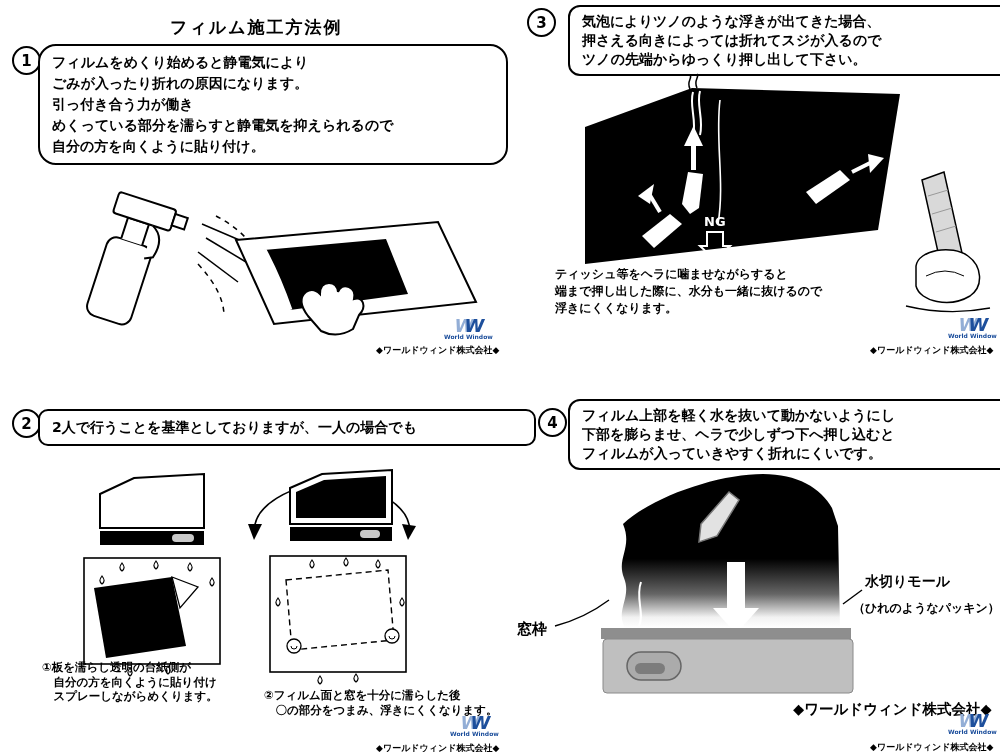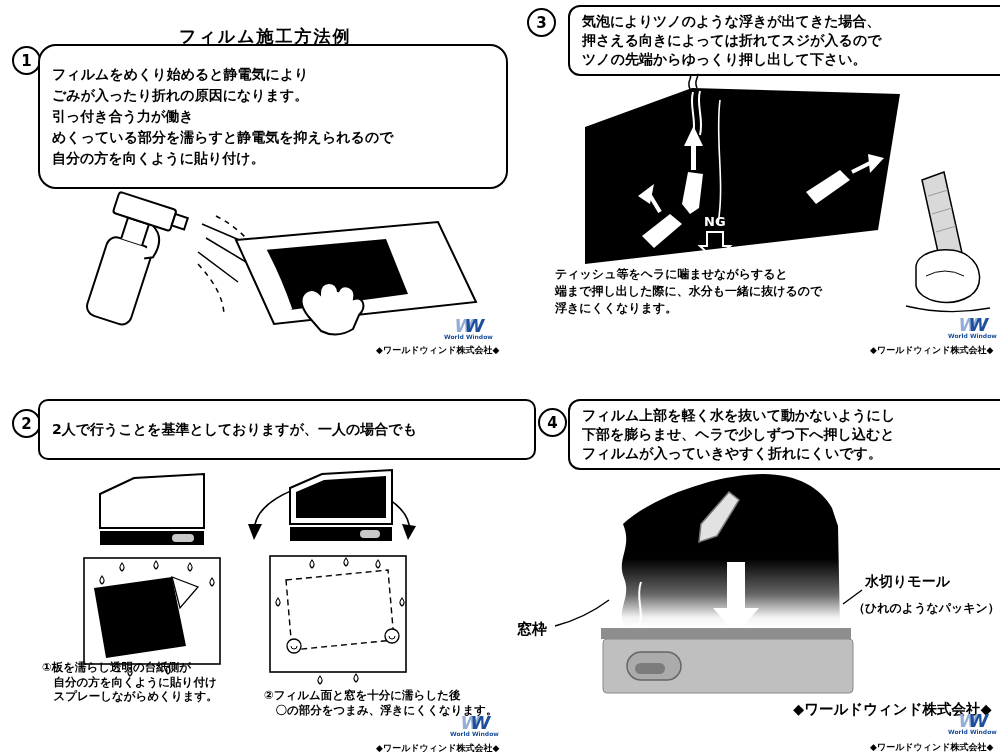--- a/index.html
+++ b/index.html
@@ -1,22 +1,22 @@
 <!DOCTYPE html>
 <html><head>
 <meta charset="utf-8">
 <style>
   html,body{margin:0;padding:0;background:#fff;}
   .page{position:relative;width:1000px;height:752px;background:#fff;overflow:hidden;
         font-family:"DejaVu Sans","Liberation Sans",sans-serif;color:#000;}
-  .title{position:absolute;margin:17px;font-size:17px;font-weight:bold;letter-spacing:2px;}
+  .title{position:absolute;margin:8px;font-size:17px;font-weight:bold;letter-spacing:2px;}
   .circle{position:absolute;width:25px;height:25px;border:2px solid #000;border-radius:50%;
           display:flex;align-items:center;justify-content:center;font-weight:bold;font-size:15px;background:#fff;}
   .box{position:absolute;border:2px solid #000;background:#fff;font-weight:bold;
-       font-size:14px;line-height:21px;padding:18px 12px;border-radius:18px;}
+       font-size:14px;line-height:21px;padding:6px 12px;border-radius:18px;}
   .box div{white-space:nowrap;}
   .box.r10{border-radius:10px;}
   .box.r12{border-radius:12px;line-height:19px;padding:5px 12px;}
   .note{position:absolute;font-size:12px;line-height:17px;font-weight:bold;}
   .note div{white-space:nowrap;}
   .caption{position:absolute;font-size:11.5px;line-height:14.5px;font-weight:bold;}
   .caption div{white-space:nowrap;}
   svg.illus{position:absolute;overflow:visible;}
   .ww{position:absolute;text-align:center;line-height:1;}
   .ww .mark{font-weight:bold;font-style:italic;font-size:18px;letter-spacing:-2px;}
@@ -69,21 +69,21 @@
     </g>
   </svg>
 
   <div class="ww" style="left:444px;top:317px;">
     <div class="mark"><span class="w1">W</span><span class="w2">W</span></div>
     <div class="sub">World Window</div>
   </div>
   <div class="co" style="left:376px;top:344px;">◆ワールドウィンド株式会社◆</div>
 
   <div class="circle" style="left:12px;top:409px;">2</div>
-  <div class="box r10" style="left:38px;top:399px;width:470px;">
+  <div class="box r10" style="left:38px;top:409px;width:470px;">
     <div>2人で行うことを基準としておりますが、一人の場合でも</div>
   </div>
 
   <svg class="illus" style="left:72px;top:470px;" width="155" height="210" viewBox="0 0 155 210">
     <defs>
       <path id="drop" d="M0,-4 C2.8,-0.5 2.8,2 0,4 C-2.8,2 -2.8,-0.5 0,-4 Z"></path>
     </defs>
     <polygon points="28,24 62,8 132,4 132,58 28,58" fill="#fff" stroke="#000" stroke-width="2"></polygon>
     <rect x="28" y="61" width="104" height="14" fill="#000"></rect>
     <rect x="100" y="64" width="22" height="8" rx="4" fill="#c9c9c9"></rect>

